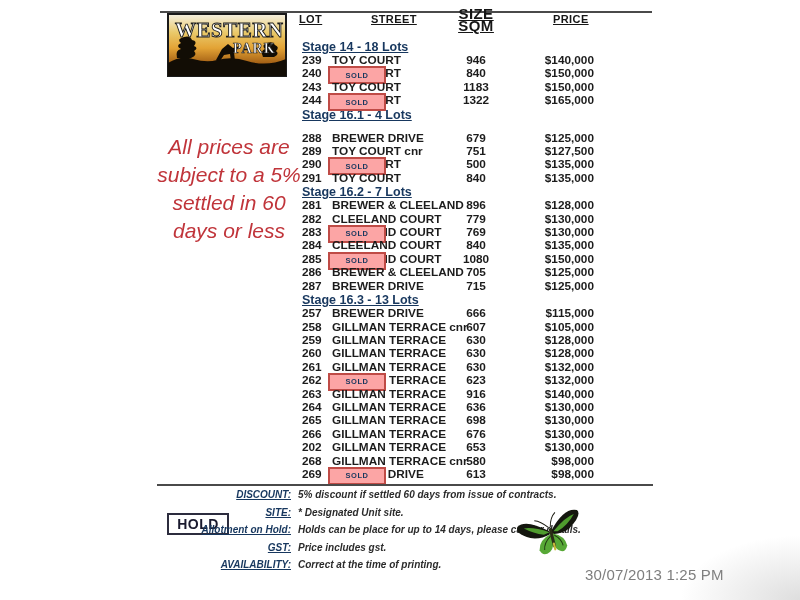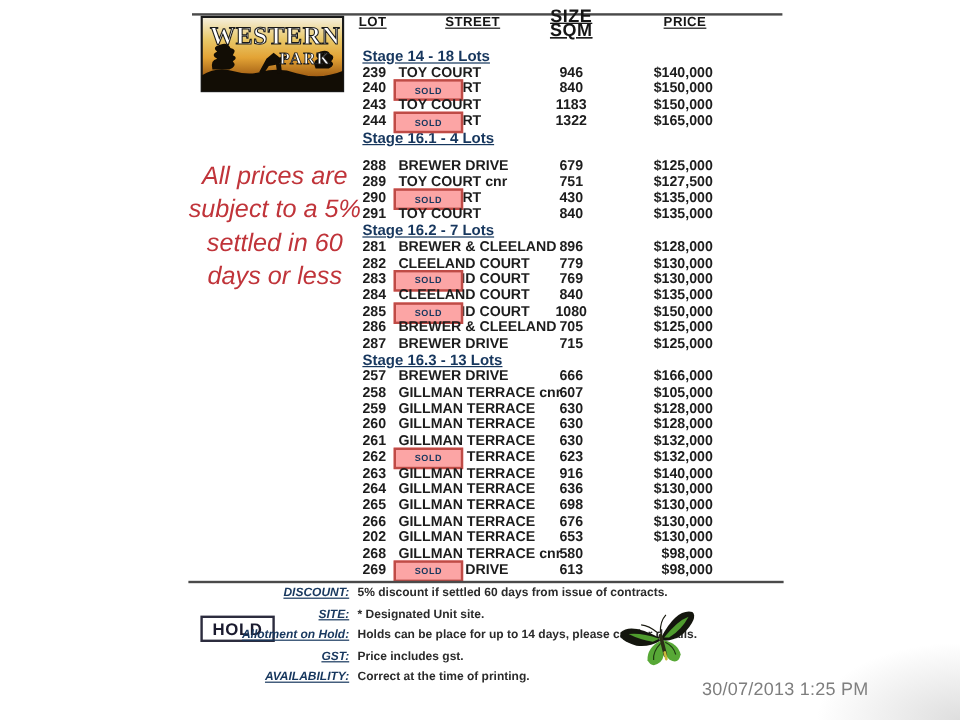--- a/index.html
+++ b/index.html
@@ -41,21 +41,21 @@
   .sold-badge span{font-size:7.5px;font-weight:bold;letter-spacing:.5px;color:#17375e;}
 
   .hold-box{position:absolute;left:167px;top:513px;width:58px;height:18px;border:2px solid #2c2c3e;
        display:flex;align-items:center;justify-content:center;background:#fff;}
   .hold-box span{font-size:14px;font-weight:bold;letter-spacing:.5px;color:#1a1a2e;}
 
   #notes{position:absolute;left:160px;top:489px;width:420px;}
   .note-line{display:flex;align-items:baseline;height:17.5px;}
   .note-label{width:131px;text-align:right;font-size:10px;font-weight:bold;font-style:italic;
        color:#17375e;text-decoration:underline;flex:0 0 auto;}
-  .note-text{margin-left:7px;font-size:10px;font-weight:bold;color:#2b2b2b;
+  .note-text{margin-left:7px;font-size:10px;font-weight:bold;font-style:italic;color:#2b2b2b;
        white-space:nowrap;}
 
   .butterfly{position:absolute;left:512px;top:503px;}
   .timestamp{position:absolute;left:585px;top:566px;font-size:15px;color:#7e7e7e;letter-spacing:.2px;}
 </style>
 </head>
 <body>
 
 <div class="canvas">
 
@@ -140,21 +140,21 @@
         <div class="cell-lot">289</div>
         <div class="cell-street"><span class="street-text">TOY COURT cnr</span></div>
         <div class="cell-size">751</div>
         <div class="cell-price">$127,500</div>
       </div>
       <div class="lot-row">
         <div class="cell-lot">290</div>
         <div class="cell-street"><span class="street-text">TOY COURT</span><div class="sold-badge">
             <span>SOLD</span>
           </div></div>
-        <div class="cell-size">430</div>
+        <div class="cell-size">500</div>
         <div class="cell-price">$135,000</div>
       </div>
       <div class="lot-row">
         <div class="cell-lot">291</div>
         <div class="cell-street"><span class="street-text">TOY COURT</span></div>
         <div class="cell-size">840</div>
         <div class="cell-price">$135,000</div>
       </div>
       <div class="stage-title">Stage 16.2 - 7 Lots</div>
       <div class="lot-row">
@@ -201,21 +201,21 @@
         <div class="cell-lot">287</div>
         <div class="cell-street"><span class="street-text">BREWER DRIVE</span></div>
         <div class="cell-size">715</div>
         <div class="cell-price">$125,000</div>
       </div>
       <div class="stage-title">Stage 16.3 - 13 Lots</div>
       <div class="lot-row">
         <div class="cell-lot">257</div>
         <div class="cell-street"><span class="street-text">BREWER DRIVE</span></div>
         <div class="cell-size">666</div>
-        <div class="cell-price">$166,000</div>
+        <div class="cell-price">$115,000</div>
       </div>
       <div class="lot-row">
         <div class="cell-lot">258</div>
         <div class="cell-street"><span class="street-text">GILLMAN TERRACE cnr</span></div>
         <div class="cell-size">607</div>
         <div class="cell-price">$105,000</div>
       </div>
       <div class="lot-row">
         <div class="cell-lot">259</div>
         <div class="cell-street"><span class="street-text">GILLMAN TERRACE</span></div>

